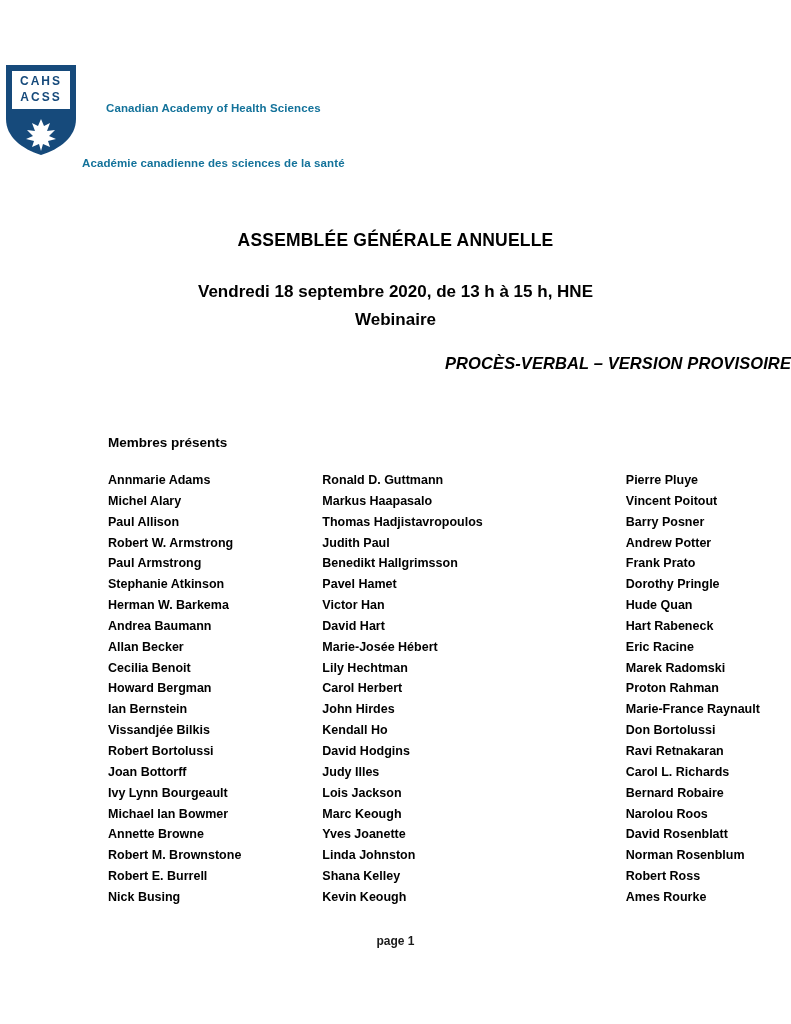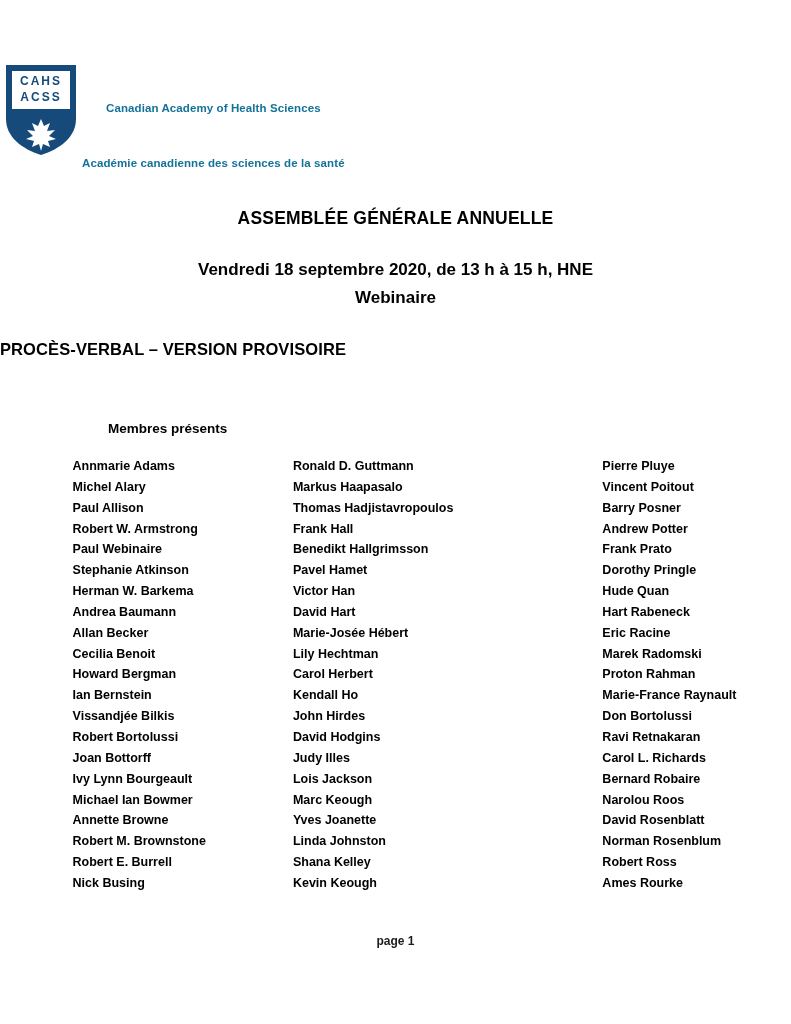--- a/index.html
+++ b/index.html
@@ -46,57 +46,57 @@
     font-size: 11.5px;
     font-weight: bold;
     letter-spacing: 0.1px;
     line-height: 17px;
     color: #13729a;
     margin-top: 38px;
   }
 
   
   .doc-title {
-    margin-top: 36px;
+    margin-top: 58px;
     text-align: center;
     font-size: 17.5px;
     font-weight: bold;
     letter-spacing: 0.2px;
   }
   .meeting-when {
     margin-top: 27px;
     text-align: center;
     font-size: 17px;
     font-weight: bold;
     line-height: 28px;
   }
   .doc-subtitle {
-    margin-top: 28px;
-    text-align: left;
+    margin-top: 20px;
+    text-align: right;
     font-size: 16.5px;
     font-weight: bold;
     letter-spacing: 0.1px;
+    font-style: italic;
   }
 
   
   .members-section {
     margin-top: 62px;
     padding-left: 108px;
     padding-right: 90px;
   }
   .members-heading {
     font-size: 13.5px;
     font-weight: bold;
     margin-bottom: 20px;
     margin-top: 32px;
   }
   .members-columns {
     display: flex;
-    gap: 17px;
-    justify-content: center;
+    gap: 11px;
   }
   .members-col {
     width: 33.33%;
   }
   .members-col:nth-child(2) { padding-left: 70px; }
   .members-col:nth-child(3) { padding-left: 132px; }
   .member-name {
     font-size: 12.5px;
     line-height: 20.85px;
     font-weight: bold;
@@ -148,21 +148,21 @@
 
   <div class="members-section">
     <div class="members-heading">Membres présents</div>
     <div class="members-columns">
 
       <div class="members-col">
         <div class="member-name">Annmarie Adams</div>
         <div class="member-name">Michel Alary</div>
         <div class="member-name">Paul Allison</div>
         <div class="member-name">Robert W. Armstrong</div>
-        <div class="member-name">Paul Webinaire</div>
+        <div class="member-name">Paul Armstrong</div>
         <div class="member-name">Stephanie Atkinson</div>
         <div class="member-name">Herman W. Barkema</div>
         <div class="member-name">Andrea Baumann</div>
         <div class="member-name">Allan Becker</div>
         <div class="member-name">Cecilia Benoit</div>
         <div class="member-name">Howard Bergman</div>
         <div class="member-name">Ian Bernstein</div>
         <div class="member-name">Vissandjée Bilkis</div>
         <div class="member-name">Robert Bortolussi</div>
         <div class="member-name">Joan Bottorff</div>
@@ -171,30 +171,30 @@
         <div class="member-name">Annette Browne</div>
         <div class="member-name">Robert M. Brownstone</div>
         <div class="member-name">Robert E. Burrell</div>
         <div class="member-name">Nick Busing</div>
       </div>
 
       <div class="members-col">
         <div class="member-name">Ronald D. Guttmann</div>
         <div class="member-name">Markus Haapasalo</div>
         <div class="member-name">Thomas Hadjistavropoulos</div>
-        <div class="member-name">Frank Hall</div>
+        <div class="member-name">Judith Paul</div>
         <div class="member-name">Benedikt Hallgrimsson</div>
         <div class="member-name">Pavel Hamet</div>
         <div class="member-name">Victor Han</div>
         <div class="member-name">David Hart</div>
         <div class="member-name">Marie-Josée Hébert</div>
         <div class="member-name">Lily Hechtman</div>
         <div class="member-name">Carol Herbert</div>
+        <div class="member-name">John Hirdes</div>
         <div class="member-name">Kendall Ho</div>
-        <div class="member-name">John Hirdes</div>
         <div class="member-name">David Hodgins</div>
         <div class="member-name">Judy Illes</div>
         <div class="member-name">Lois Jackson</div>
         <div class="member-name">Marc Keough</div>
         <div class="member-name">Yves Joanette</div>
         <div class="member-name">Linda Johnston</div>
         <div class="member-name">Shana Kelley</div>
         <div class="member-name">Kevin Keough</div>
       </div>
 

